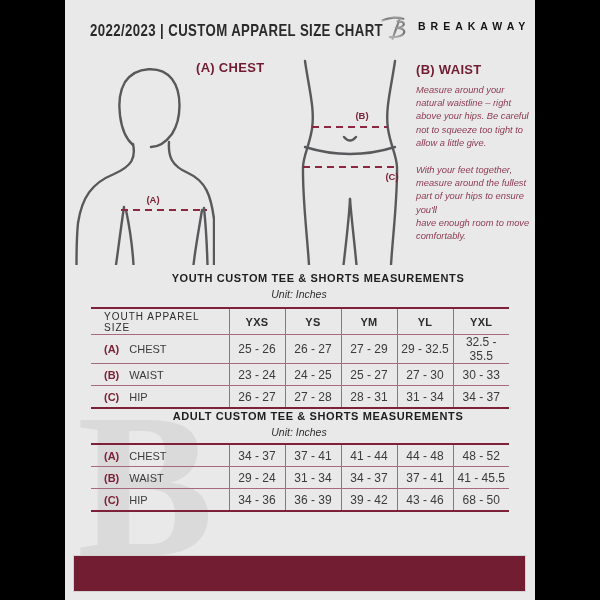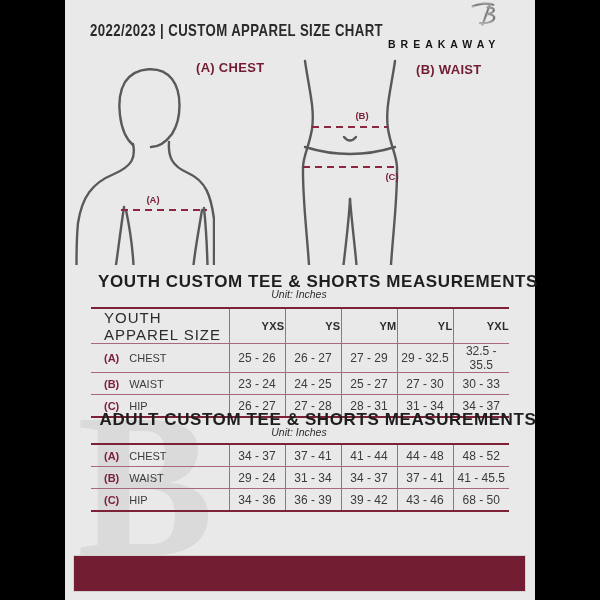--- a/index.html
+++ b/index.html
@@ -12,62 +12,62 @@
     position:absolute;left:65px;top:0;width:470px;height:600px;
     background:#e9e9ea;
   }
   
   .doc-title{
     position:absolute;left:25px;top:21px;
     font-size:16.5px;font-weight:bold;color:#2a2a2a;
     letter-spacing:.5px;transform:scaleX(.8);transform-origin:left center;
     white-space:nowrap;
   }
-  .logo-wrap{position:absolute;left:315px;top:0;display:flex;align-items:flex-end;flex-direction:column;}
+  .logo-wrap{position:absolute;left:315px;top:14px;display:flex;align-items:flex-start;}
   .brand-text{
     font-size:10.5px;font-weight:bold;color:#141414;
     letter-spacing:5px;margin-left:8px;margin-top:6px;white-space:nowrap;
   }
   
   .fig{position:absolute;}
   .guide-block{position:absolute;}
   .guide-heading{
     font-size:13px;font-weight:bold;color:#721c31;letter-spacing:.3px;
     margin:0 0 7px 0;
   }
   .guide-body{
     font-size:9.3px;line-height:1.42;color:#8d3a52;font-style:italic;
     margin:0;white-space:pre-line;
   }
   
   .section-title{
     position:absolute;left:0;width:506px;text-align:center;
-    font-size:17px;font-weight:bold;color:#1e1e1e;letter-spacing:.6px;
+    font-size:11px;font-weight:bold;color:#1e1e1e;letter-spacing:.6px;
   }
   .section-unit{
     position:absolute;left:0;width:468px;text-align:center;
     font-size:10.5px;font-style:italic;color:#2e2e2e;
   }
   
   .size-table{
     position:absolute;left:26px;width:418px;
     border-collapse:collapse;table-layout:fixed;
     border-top:2px solid #7c2138;border-bottom:2px solid #7c2138;
     background:transparent;
   }
   .size-table col.c-label{width:138px;}
   .size-table col.c-val{width:56px;}
   .size-table tr + tr td, .size-table tr + tr th{border-top:1px solid #a8687e;}
   .size-table td + td, .size-table th + th{border-left:1px solid #a8687e;}
   .size-table th{
     height:25px;font-size:11px;font-weight:bold;color:#2c2c2c;
-    text-align:right;letter-spacing:.3px;padding:0;
+    text-align:center;letter-spacing:.3px;padding:0;
   }
   .size-table th.label-h{
-    font-weight:normal;font-size:15px;letter-spacing:1px;
+    font-weight:normal;font-size:10px;letter-spacing:1px;
     text-align:left;padding-left:13px;color:#2c2c2c;
   }
   .size-table td{
     height:21px;font-size:12px;color:#3b3b3b;text-align:center;padding:0;
   }
   .size-table td.label-cell{text-align:left;padding-left:13px;font-size:11px;}
   .size-table .pfx{font-weight:bold;color:#7c2138;}
   .size-table .row-label{margin-left:10px;color:#3b3b3b;}
   
   .footer-bar{
@@ -152,23 +152,26 @@
         <text class="svg-label" x="104" y="123" text-anchor="middle">(C)</text>
       </svg>
     </div>
 
     <div class="guide-block" style="left:131px;top:60px;width:113px;">
       <p class="guide-heading">(A) CHEST</p>
     </div>
 
     <div class="guide-block" style="left:351px;top:62px;width:116px;">
       <p class="guide-heading">(B) WAIST</p>
+      <p class="guide-body">Measure around your natural waistline – right above your hips. Be careful not to squeeze too tight to allow a little give.</p>
     </div>
 
     <div class="guide-block" style="left:351px;top:164px;width:122px;">
+      <p class="guide-body">With your feet together, measure around the fullest part of your hips to ensure you'll
+have enough room to move comfortably.</p>
     </div>
 
     <div class="section-title" style="top:272px;">YOUTH CUSTOM TEE &amp; SHORTS MEASUREMENTS</div>
     <div class="section-unit" style="top:288px;">Unit: Inches</div>
 
     <table class="size-table" style="top:307px;">
       <colgroup>
           <col class="c-label">
           <col class="c-val">
           <col class="c-val">

